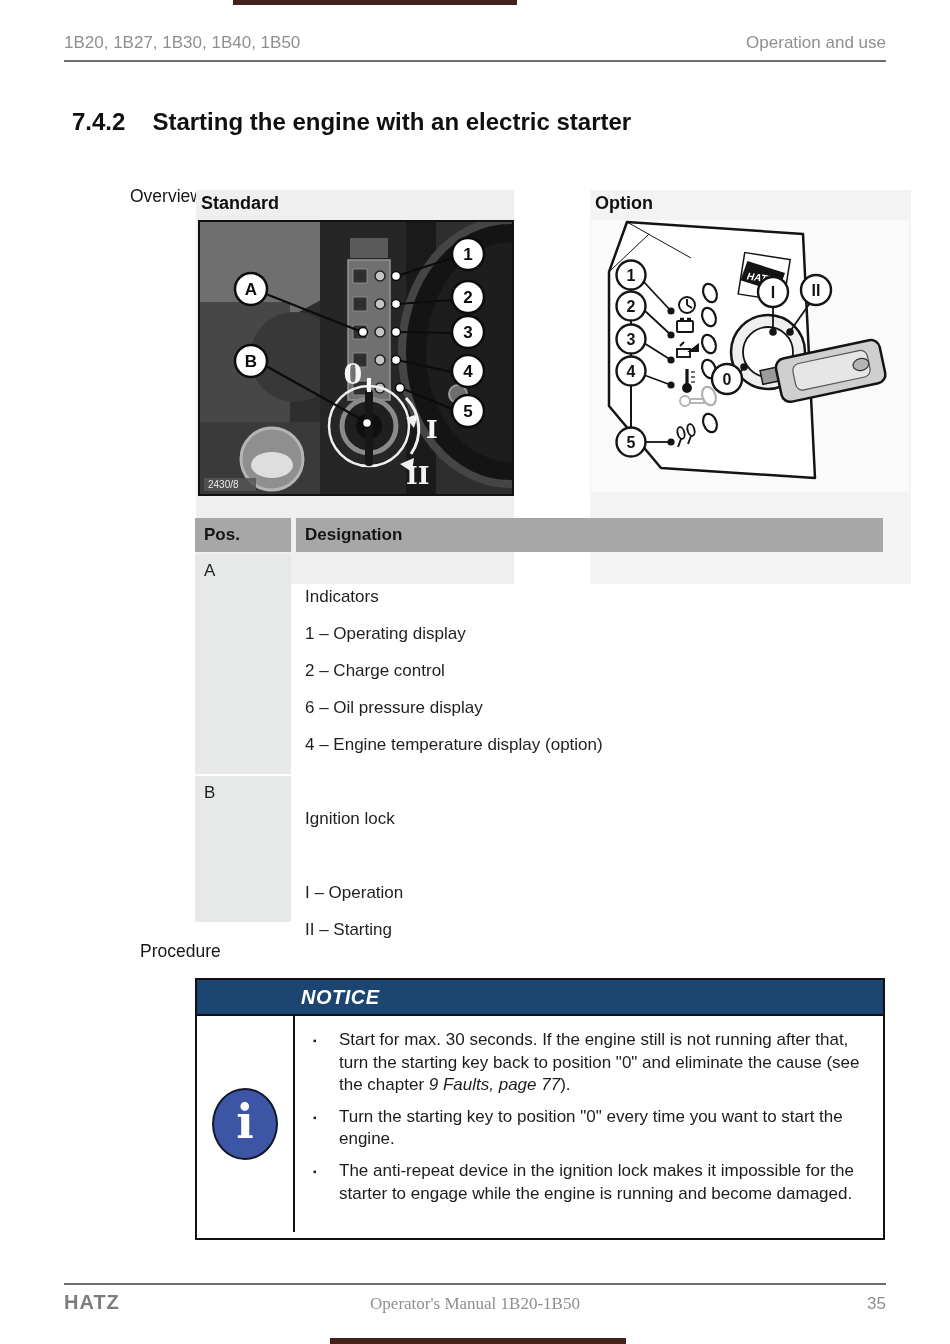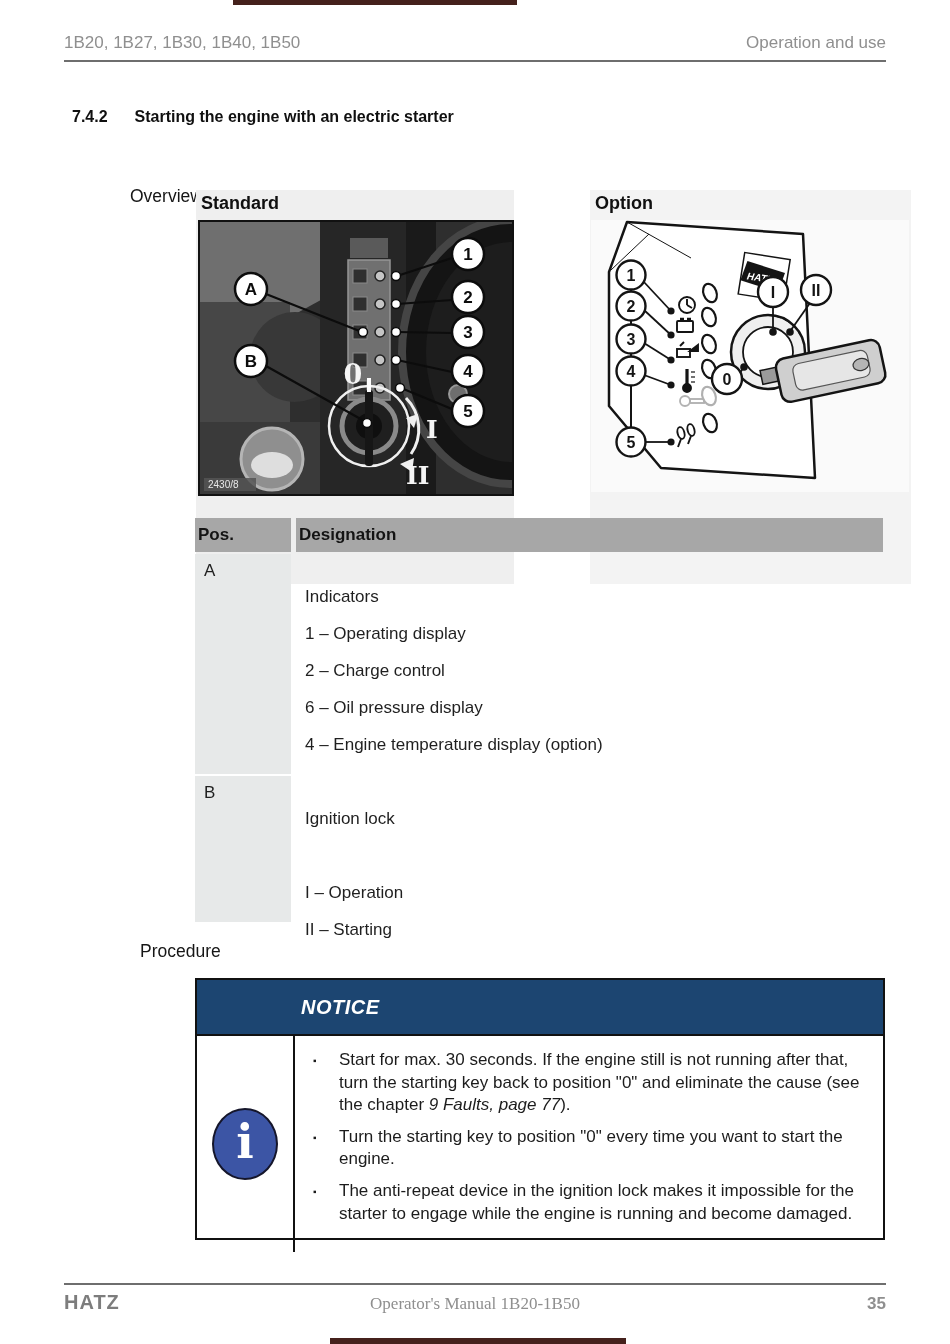--- a/index.html
+++ b/index.html
@@ -9,69 +9,69 @@
   
   .top-mark{position:absolute;left:233px;top:0;width:284px;height:5px;background:#45211c;}
   .bottom-mark{position:absolute;left:330px;top:1338px;width:296px;height:6px;background:#45211c;}
 
   
   .run-header{position:absolute;left:64px;right:64px;top:33px;display:flex;justify-content:space-between;
               font-size:17px;color:#8f8f8f;}
   .header-rule{position:absolute;left:64px;right:64px;top:60px;height:2px;background:#6e6e6e;}
 
   
-  .section-title{position:absolute;left:72px;top:108px;display:flex;font-size:16px;font-weight:bold;color:#101010;}
+  .section-title{position:absolute;left:72px;top:108px;display:flex;font-size:24px;font-weight:bold;color:#101010;}
   .section-title .num{margin-right:27px;}
 
   .sub-heading{position:absolute;font-size:17.5px;color:#161616;}
   .overview-heading{left:130px;top:150px;margin-top:36px;}
   .procedure-heading{left:140px;top:941px;}
 
   
   .figure-block{position:absolute;top:190px;height:394px;}
   .figure-standard{left:196px;width:318px;background:#efefef;}
   .figure-option{left:563px;width:321px;background:#f3f3f3;margin-left:27px;}
   .fig-label{font-weight:bold;font-size:18px;color:#101010;padding:3px 0 5px 5px;line-height:1.2;}
   .photo-frame{margin-left:2px;width:312px;height:272px;border:2px solid #111;}
   .draw-frame{margin-left:1px;width:318px;height:272px;}
 
   
   .pos-table{position:absolute;left:195px;top:518px;width:690px;display:grid;
              grid-template-columns:96px 587px;grid-template-rows:34px repeat(10,35px);
              gap:2px 5px;font-size:17px;}
-  .pos-table .th{background:#a7a7a7;font-weight:bold;color:#141414;display:flex;align-items:center;padding-left:3px;}
+  .pos-table .th{background:#a7a7a7;font-weight:bold;color:#141414;display:flex;align-items:center;padding-left:9px;}
   .cell{display:flex;align-items:center;padding-left:9px;box-sizing:border-box;}
   .pos-a{grid-column:1;grid-row:2 / span 6;background:#e7e9e9;align-items:flex-start;padding-top:7px;}
   .pos-b{grid-column:1;grid-row:8 / span 4;background:#e7e9e9;align-items:flex-start;padding-top:7px;}
   .des{grid-column:2;margin-top:43px;}
   .row-light{background:#e7e9e9;}
   .row-dark{background:#d9dddd;}
 
   
   .notice{position:absolute;left:195px;top:978px;width:690px;height:262px;border:2px solid #111;
           box-sizing:border-box;background:#fff;}
-  .notice-header{height:56px;background:#1c4571;border-bottom:2px solid #111;box-sizing:border-box;
+  .notice-header{height:36px;background:#1c4571;border-bottom:2px solid #111;box-sizing:border-box;
                  display:flex;align-items:center;padding-left:104px;}
   .notice-title{color:#ffffff;font-weight:bold;font-style:italic;font-size:20px;letter-spacing:.5px;}
   .notice-body{display:flex;height:216px;}
   .notice-icon-cell{width:96px;flex:none;border-right:2px solid #111;display:flex;align-items:center;justify-content:center;}
   .info-icon{width:62px;height:68px;border-radius:50%;background:#3c55a5;border:2px solid #15162b;
              display:flex;align-items:center;justify-content:center;}
   .info-i{color:#fff;font-family:"DejaVu Serif",serif;font-weight:bold;font-size:46px;line-height:1;margin-top:-4px;}
   .notice-content{padding:13px 16px 8px 18px;display:flex;flex-direction:column;gap:9px;flex:1;}
   .notice-item{display:flex;font-size:17px;line-height:1.33;color:#1c1c1c;}
   .bullet{width:26px;flex:none;font-size:10px;padding-top:5px;color:#1c1c1c;}
   .ref{font-style:italic;}
 
   
   .footer-rule{position:absolute;left:64px;right:64px;top:1283px;height:2px;background:#6e6e6e;}
   .run-footer{position:absolute;left:64px;right:64px;top:1291px;display:flex;align-items:baseline;}
   .footer-brand{width:180px;font-weight:bold;font-size:20px;color:#7d7d7d;letter-spacing:1px;}
   .footer-center{flex:1;text-align:center;font-size:17px;color:#8f8f8f;font-family:Liberation Serif, serif;}
-  .footer-page{width:180px;text-align:right;font-size:17px;color:#8f8f8f;font-weight:bold;}
+  .footer-page{width:180px;text-align:right;font-size:17px;color:#8f8f8f;}
 
   svg text{font-family:"Liberation Sans",sans-serif;}
   svg .serif{font-family:"DejaVu Serif",serif;}
 </style>
 </head>
 <body>
 
 <div class="page">
 
   <div class="top-mark"></div>

